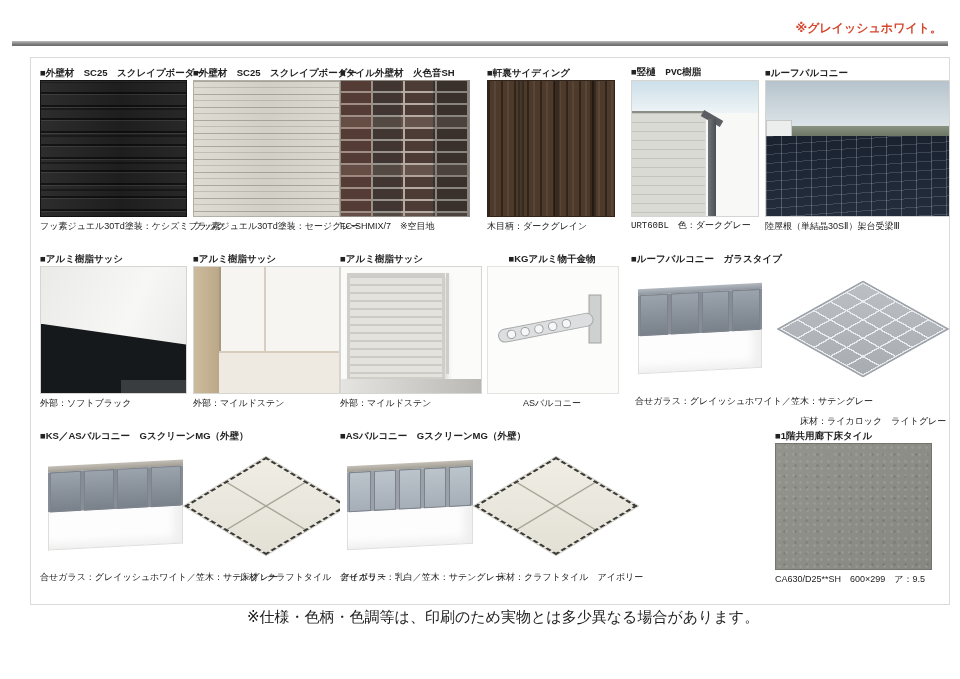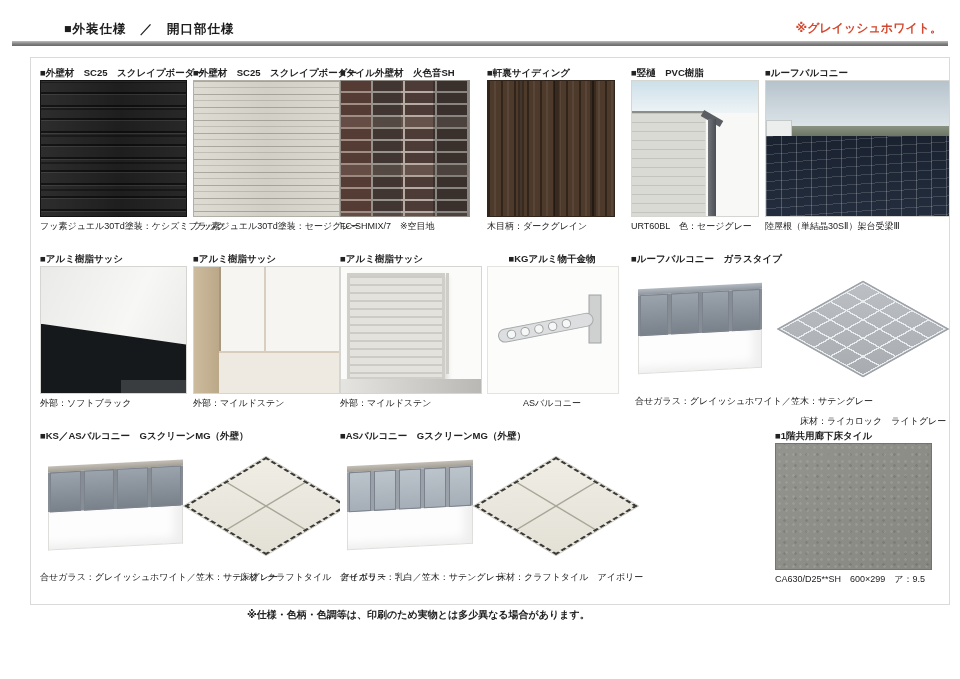--- a/index.html
+++ b/index.html
@@ -105,33 +105,32 @@
       repeating-linear-gradient(90deg,#e9ecee 0 2px,transparent 2px 23.2px),
       linear-gradient(135deg,#bcc0c5,#a8acb1);}
   .iso-tile2{width:110px;height:110px;transform:translate(-50%,-50%) scaleY(0.60) rotate(45deg);
     background:#edeae2;border:3px dashed #3c3c38;outline:1px solid #c9c6bd;
     background-image:
       linear-gradient(#a9a699,#a9a699),linear-gradient(#a9a699,#a9a699),
       linear-gradient(135deg,#f0ede5,#e3e0d6);
     background-size:2px 100%,100% 2px,100% 100%;background-position:center,center,0 0;background-repeat:no-repeat;}
 
   
-  .print-note{position:absolute;left:247px;top:608px;font-size:10px;color:#222;font-weight:bold;}
+  .print-note{position:absolute;left:247px;top:608px;font-size:15px;color:#222;}
   .footer-band{position:absolute;left:0;top:627px;width:960px;height:31px;
     background:linear-gradient(180deg,#9c9c9c,#858585);border-top:1px solid #bcbcbc;border-bottom:3px solid #454545;}
   .footer-div{position:absolute;left:788px;top:0;bottom:0;width:2px;background:#4f4f4f;}
   .footer-office{position:absolute;left:792px;top:0;width:168px;height:100%;
     display:flex;align-items:center;justify-content:center;color:#f2f2f2;font-size:8.5px;letter-spacing:0.4px;}
 </style>
 </head>
 <body>
 
 <div id="page">
 
-  <div class="title">■外装仕様　／　開口部仕様</div>
   <div class="photo-note">※グレイッシュホワイト。</div>
   <div class="header-rule"></div>
   <div class="content-frame"></div>
 
   <div class="cell" style="left:40px;top:66px;width:145px;">
     <div class="lbl">■外壁材　SC25　スクレイプボーダー</div>
     <div class="img tx-board-dark" style="width:145px;height:135px;"></div>
     <div class="cap">フッ素ジュエル30Td塗装：ケシズミブラック</div>
   </div>
 
@@ -146,31 +145,31 @@
     <div class="img tx-brick" style="width:128px;height:135px;"></div>
     <div class="cap">FC-SHMIX/7　※空目地</div>
   </div>
 
   <div class="cell" style="left:487px;top:66px;width:126px;">
     <div class="lbl">■軒裏サイディング</div>
     <div class="img tx-wood" style="width:126px;height:135px;"></div>
     <div class="cap">木目柄：ダークグレイン</div>
   </div>
 
-  <div class="cell" style="left:631px;top:66px;width:126px;">
+  <div class="cell" style="left:631px;top:66px;width:126px;font-family:Liberation Mono, monospace;">
     <div class="lbl">■竪樋　PVC樹脂</div>
     <div class="img ph" style="width:126px;height:135px;">
       <div class="ds-sky"></div>
       <div class="ds-eave"></div>
       <div class="ds-siding"></div>
       <div class="ds-wall"></div>
       <div class="ds-elbow"></div>
       <div class="ds-pipe"></div>
     </div>
-    <div class="cap">URT60BL　色：セージグレー</div>
+    <div class="cap">URT60BL　色：ダークグレー</div>
   </div>
 
   <div class="cell" style="left:765px;top:66px;width:183px;">
     <div class="lbl">■ルーフバルコニー</div>
     <div class="img ph" style="width:183px;height:135px;">
       <div class="so-sky"></div>
       <div class="so-trees"></div>
       <div class="so-bldg"></div>
       <div class="so-panels"></div>
     </div>

